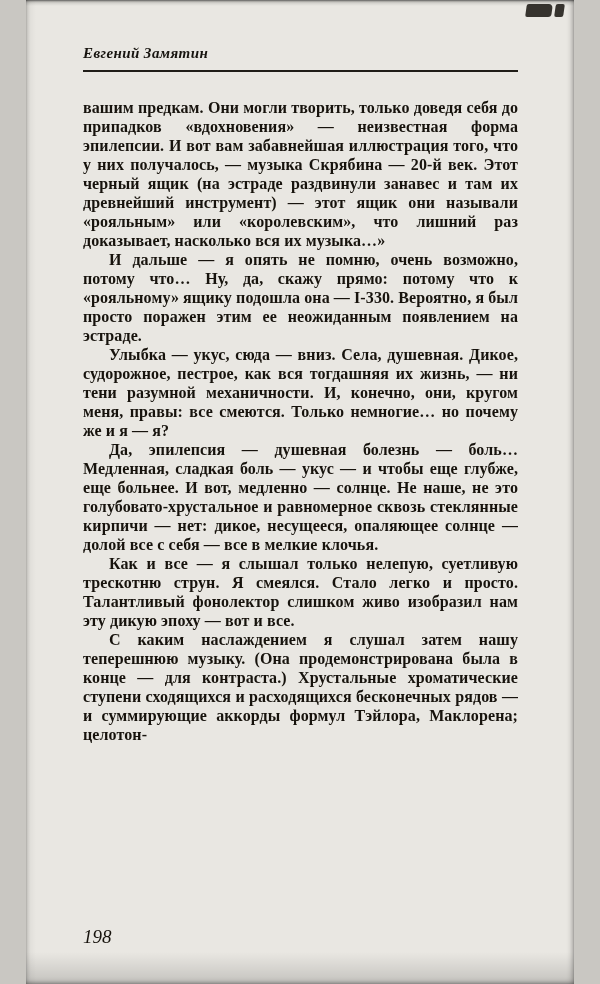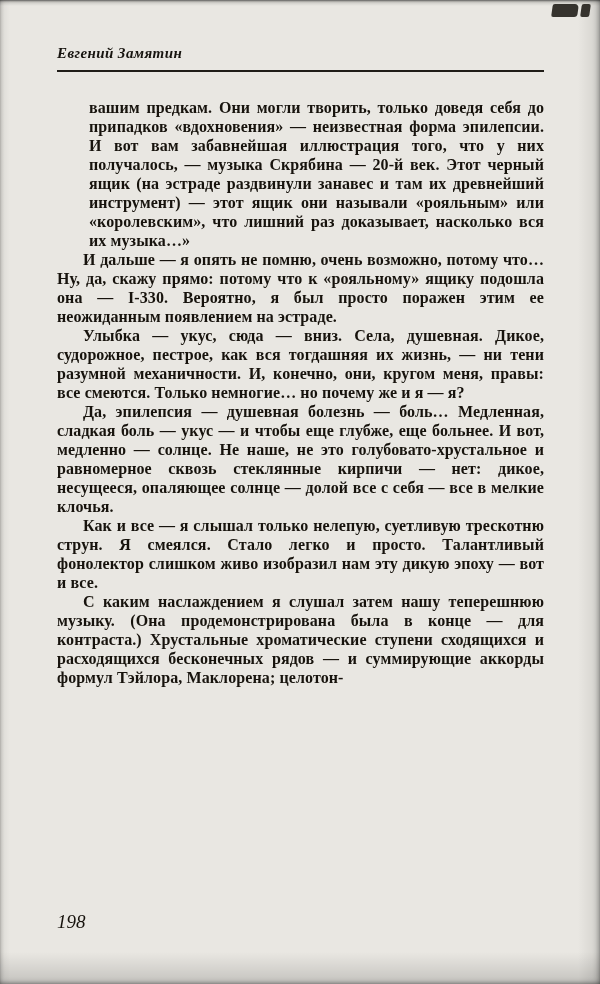--- a/index.html
+++ b/index.html
@@ -3,21 +3,21 @@
 <meta charset="utf-8">
 <style>
   html, body {
     margin: 0;
     padding: 0;
     background: #c9c7c2;
     font-family: "Liberation Serif", "DejaVu Serif", serif;
   }
   .page {
     position: relative;
-    width: 600px;
+    width: 548px;
     height: 984px;
     margin: 0 auto;
     box-sizing: border-box;
     padding: 44px 56px 0 57px;
     background:
       linear-gradient(90deg, rgba(0,0,0,0.06), rgba(0,0,0,0) 10px, rgba(0,0,0,0) 578px, rgba(0,0,0,0.10)),
       linear-gradient(180deg, rgba(0,0,0,0.18), rgba(0,0,0,0) 6px, rgba(0,0,0,0) 952px, rgba(0,0,0,0.16)),
       #e9e7e2;
     box-shadow:
       inset 0 2px 2px -1px rgba(0,0,0,0.45),
@@ -54,26 +54,25 @@
     letter-spacing: 0.1px;
     hyphens: auto;
     -webkit-hyphens: auto;
   }
   .body-text p {
     margin: 0;
     text-indent: 26px;
   }
   .body-text p.noindent {
     text-indent: 0;
-    margin-left: 32px;
   }
   .page-number {
     position: absolute;
     left: 57px;
-    bottom: 51px;
+    bottom: 36px;
     font-style: italic;
     font-size: 19px;
     color: #17130d;
   }
   
   .smudge {
     position: absolute;
     top: 4px;
     right: 22px;
     width: 26px;

